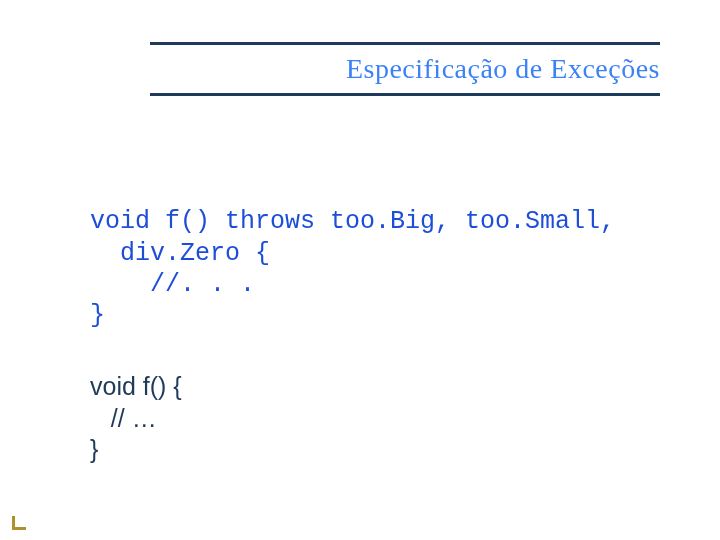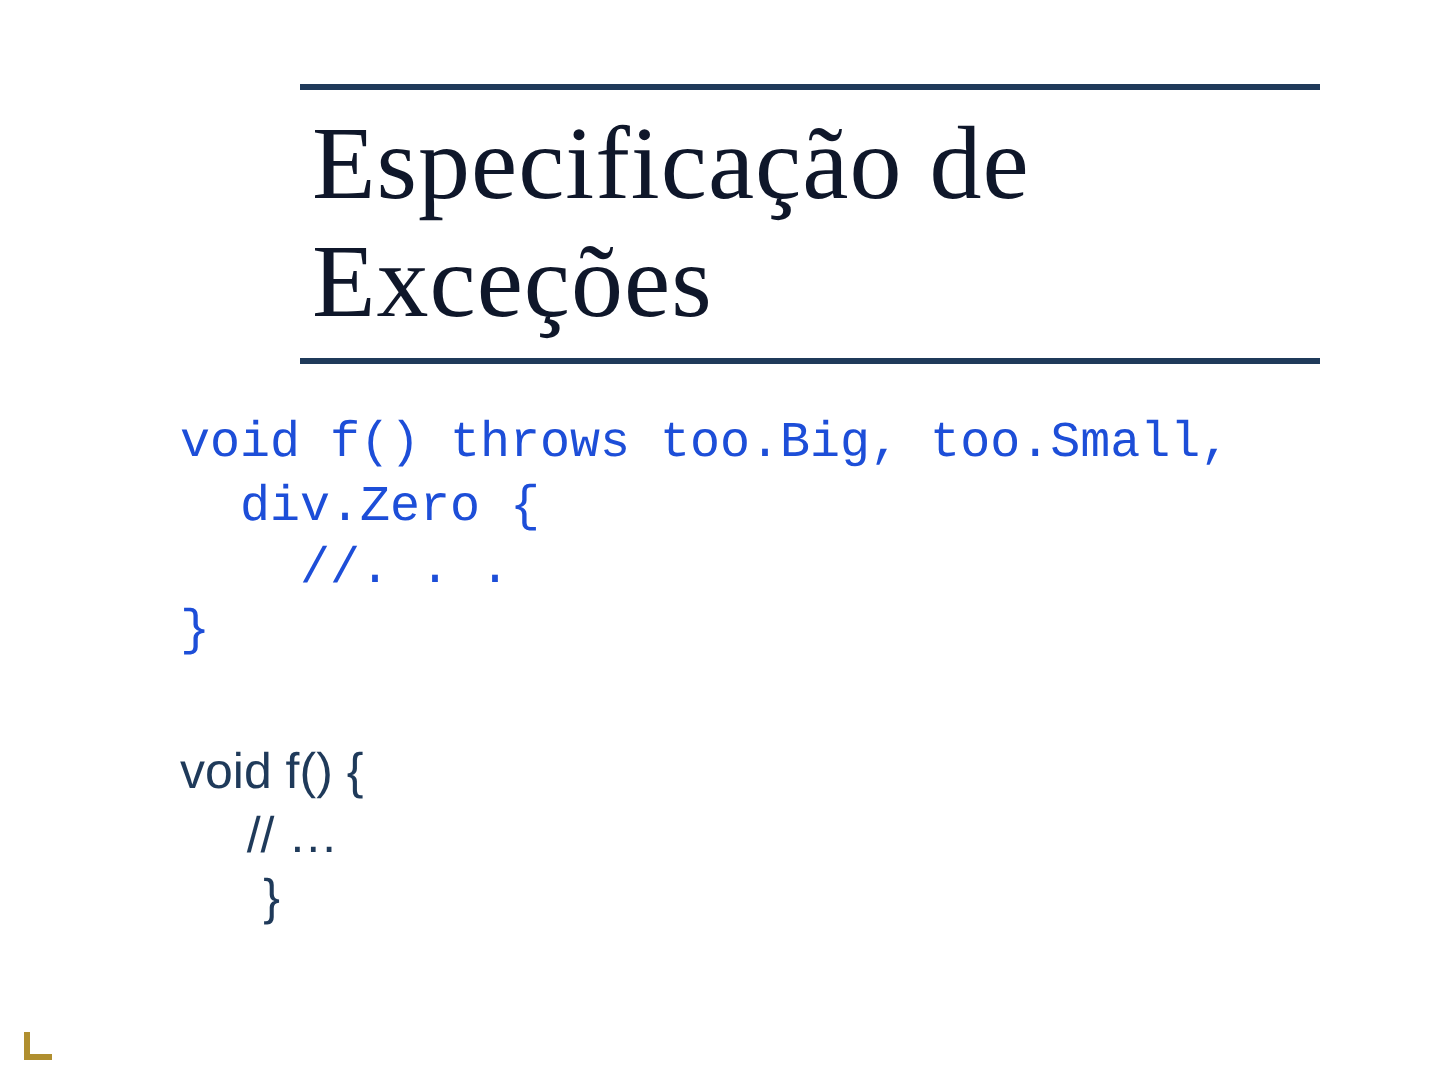--- a/index.html
+++ b/index.html
@@ -16,24 +16,25 @@
     top: 42px;
     left: 150px;
     right: 60px;
   }
   .rule-top {
     height: 3px;
     background: #1f3a5a;
     width: 100%;
   }
   .title-text {
-    font-size: 52px;
-    color: #0f172a;
+    font-size: 28px;
+    color: #3b82f6;
     padding: 8px 0 8px 6px;
     letter-spacing: 0.5px;
+    text-align: right;
   }
   .rule-bottom {
     height: 3px;
     background: #1f3a5a;
     width: 100%;
   }
   .code-block-1 {
     position: absolute;
     top: 175px;
     left: 90px;
@@ -45,21 +46,20 @@
   }
   .code-block-2 {
     position: absolute;
     top: 340px;
     left: 90px;
     font-family: Arial, Helvetica, sans-serif;
     font-size: 25px;
     color: #1f3a5a;
     line-height: 1.25;
     white-space: pre;
-    text-align: center;
   }
   .corner {
     position: absolute;
     left: 12px;
     bottom: 10px;
     width: 16px;
     height: 16px;
   }
   .corner::before {
     content: "";

